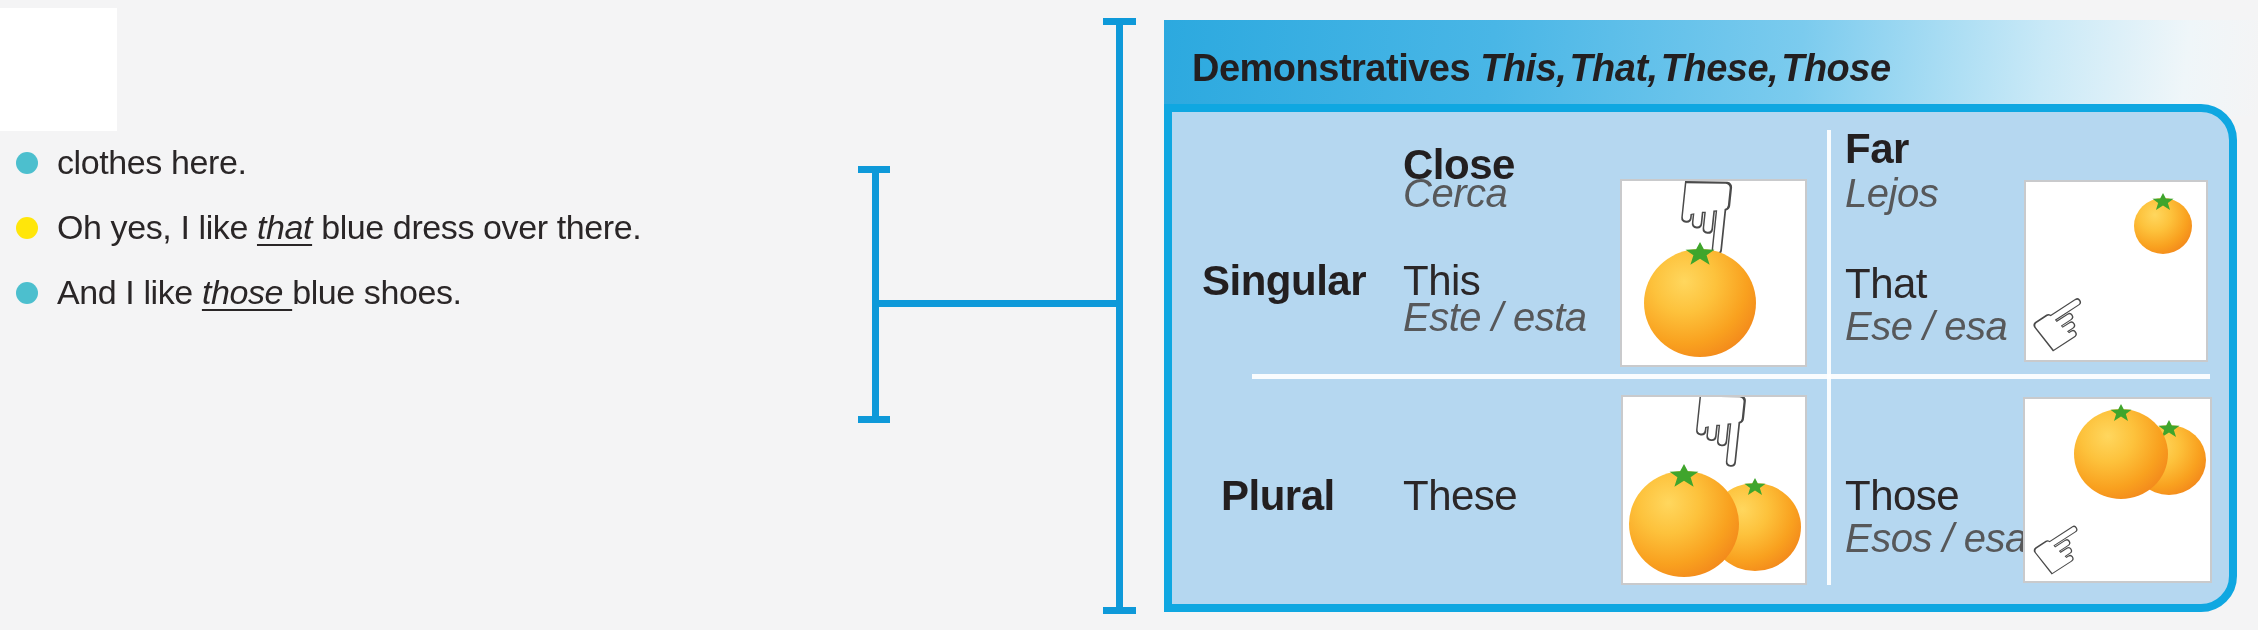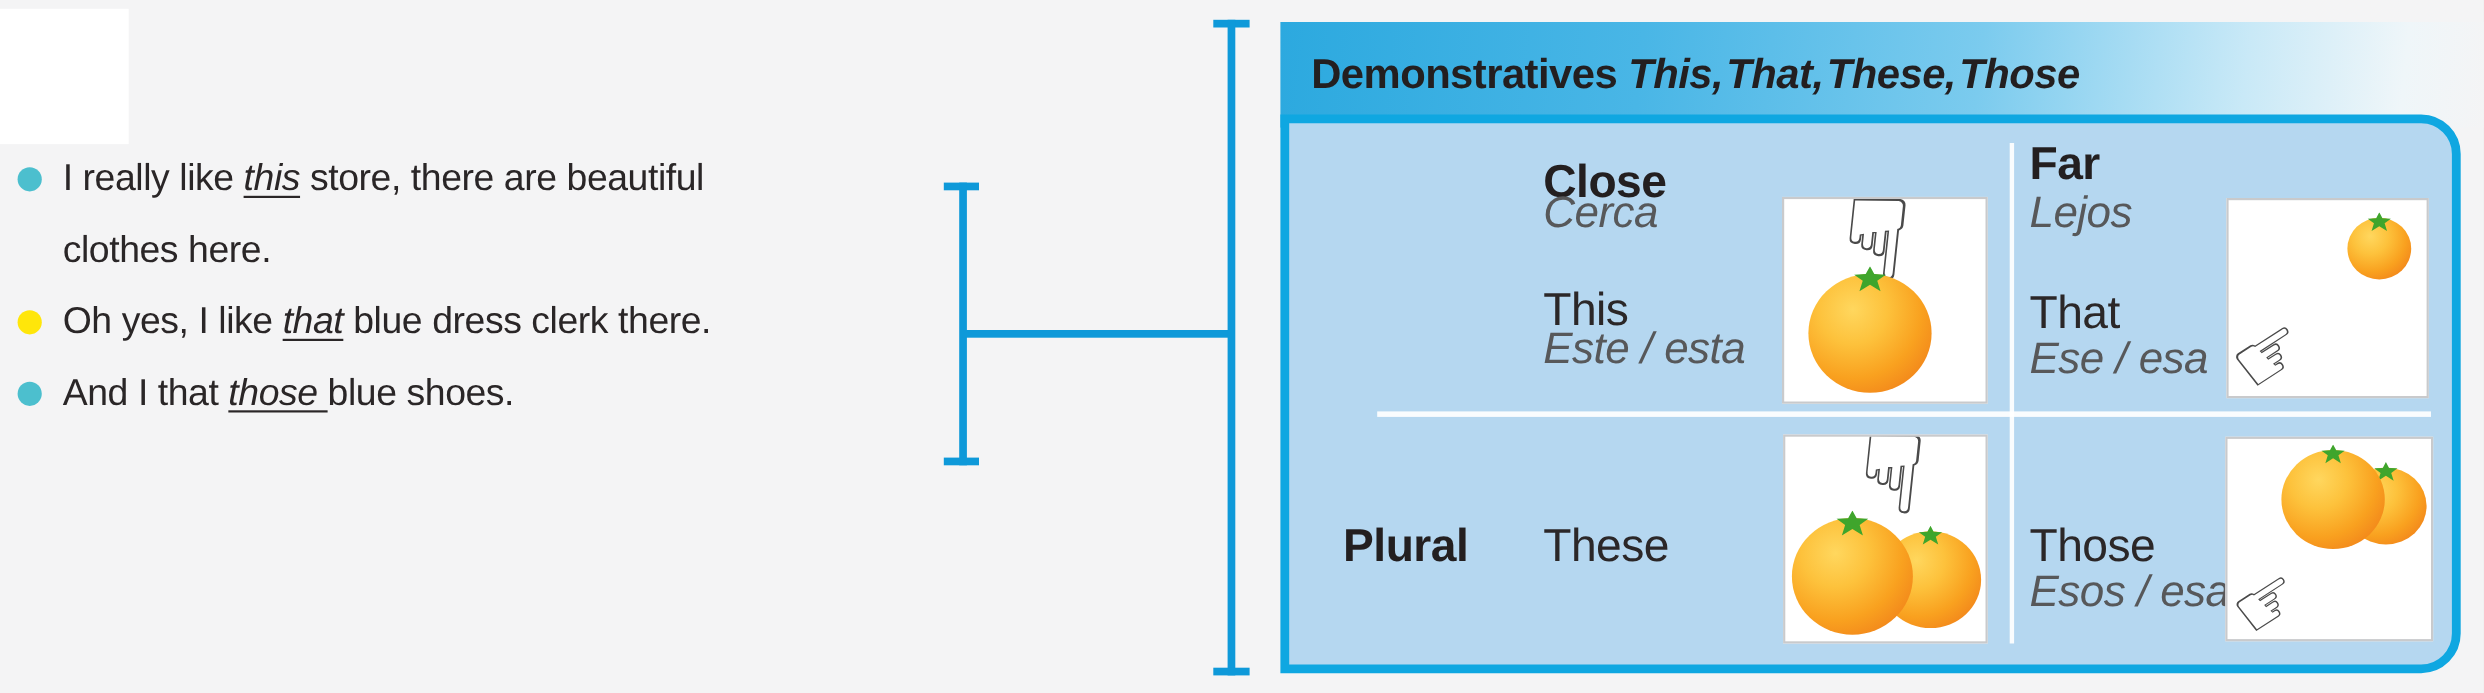--- a/index.html
+++ b/index.html
@@ -67,30 +67,29 @@
 </head>
 <body>
 
 <div class="canvas">
 
   <div class="white-box"></div>
 
   <ul class="bullet-list" id="bullet-list">
       <li>
         <span class="dot" style="background: rgb(76, 191, 206);"></span>
-        <div class="line"><span>I really like </span><span class="u">this</span><span> store, there are beautiful</span></div>
         <div class="line"><span>clothes here.</span></div>
       </li>
       <li>
         <span class="dot" style="background: rgb(255, 230, 10);"></span>
-        <div class="line"><span>Oh yes, I like </span><span class="u">that</span><span> blue dress clerk there.</span></div>
+        <div class="line"><span>Oh yes, I like </span><span class="u">that</span><span> blue dress over there.</span></div>
       </li>
       <li>
         <span class="dot" style="background: rgb(76, 191, 206);"></span>
-        <div class="line"><span>And I that </span><span class="u">those </span><span>blue shoes.</span></div>
+        <div class="line"><span>And I like </span><span class="u">those </span><span>blue shoes.</span></div>
       </li>
     </ul>
 
   <div class="cline" style="left:858px;  top:166px; width:32px;  height:7px;"></div>
   <div class="cline" style="left:872px;  top:166px; width:7px;   height:257px;"></div>
   <div class="cline" style="left:858px;  top:416px; width:32px;  height:7px;"></div>
   <div class="cline" style="left:875px;  top:300px; width:247px; height:7px;"></div>
   <div class="cline" style="left:1103px; top:18px;  width:33px;  height:7px;"></div>
   <div class="cline" style="left:1116px; top:18px;  width:7px;   height:596px;"></div>
   <div class="cline" style="left:1103px; top:607px; width:33px;  height:7px;"></div>
@@ -102,20 +101,21 @@
   <div class="tbl"></div>
 
   <div class="div-v"></div>
   <div class="div-h"></div>
 
   <div class="cell-word cell-bold" style="left:1403px; top:144px;text-align:right;">Close</div>
   <div class="cell-italic" style="left:1403px; top:173px;">Cerca</div>
   <div class="cell-word cell-bold" style="left:1845px; top:128px;">Far</div>
   <div class="cell-italic" style="left:1845px; top:173px;">Lejos</div>
 
+  <div class="cell-word cell-bold" style="left:1202px; top:260px;">Singular</div>
   <div class="cell-word cell-bold" style="left:1221px; top:475px;text-align:right;">Plural</div>
 
   <div class="cell-word" style="left:1403px; top:260px;">This</div>
   <div class="cell-italic" style="left:1403px; top:297px;">Este / esta</div>
   <div class="imgbox" style="left:1620px; top:179px; width:187px; height:188px;">
     <span class="hand" style="left:52px; top:-14px; font-size:102px; transform:rotate(6deg);">☟</span>
     <div class="orange" style="left:22px; bottom:8px; width:112px; height:108px;"></div>
   </div>
 
   <div class="cell-word" style="left:1845px; top:263px;">That</div>

